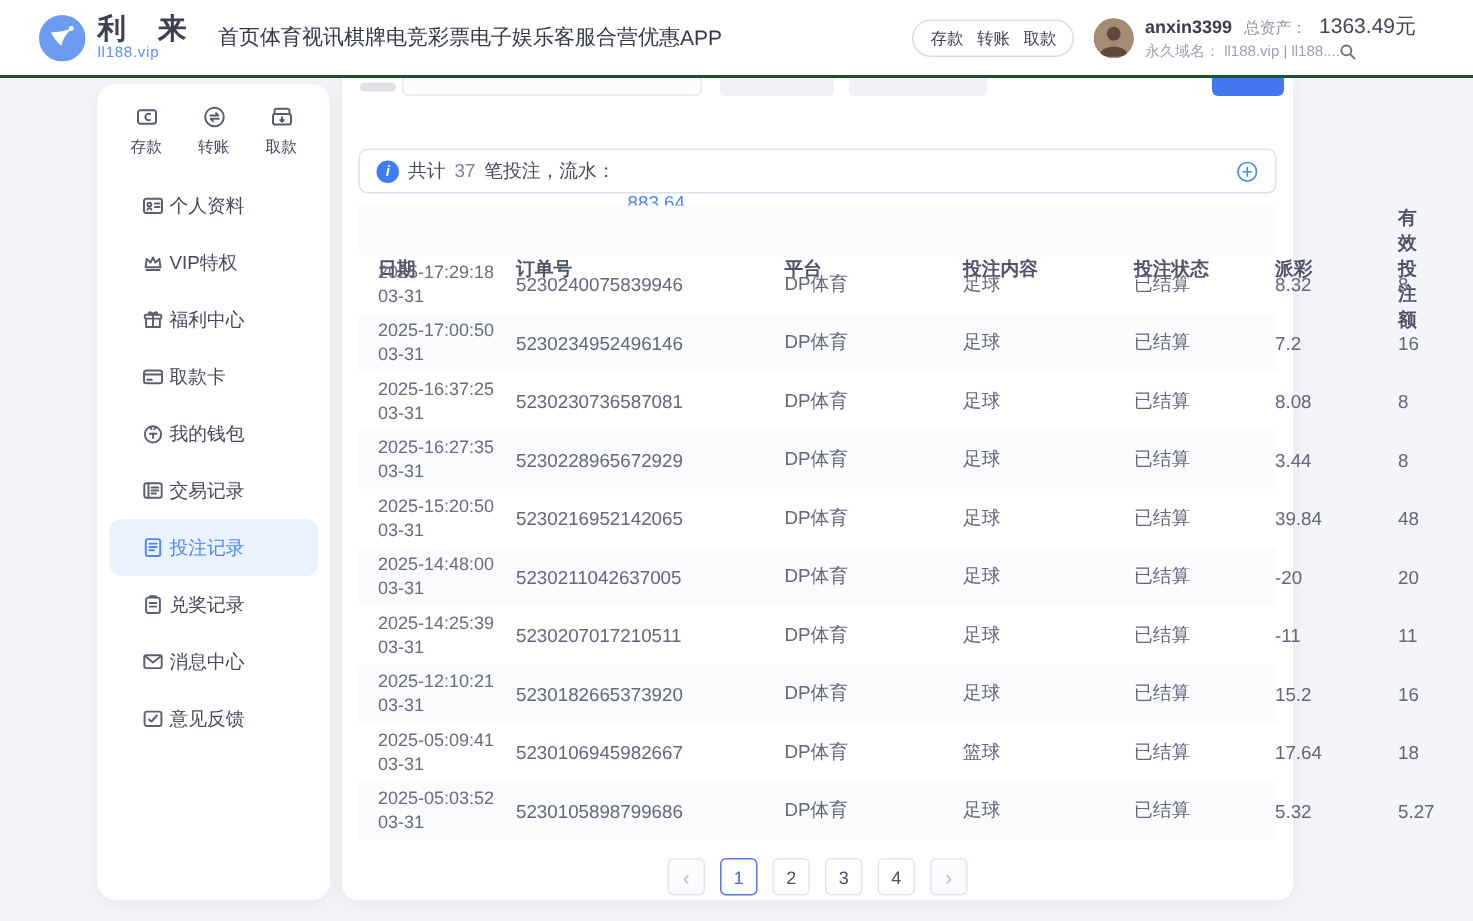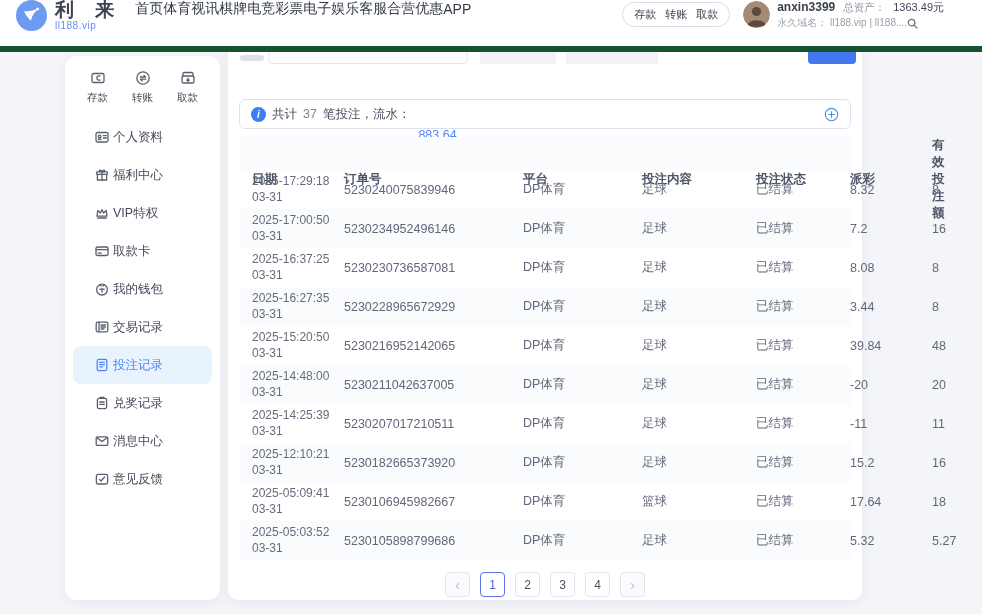--- a/index.html
+++ b/index.html
@@ -8,44 +8,44 @@
     position:relative; overflow:hidden;
     background:#f4f5f9;
     font-family:"Liberation Sans", sans-serif;
     -webkit-font-smoothing:antialiased;
   }
   svg { display:block; }
 
   
   .header {
     position:absolute; top:0; left:0; right:0; height:52px;
-    background:#fff; border-bottom:6px solid #14532d;
-    display:flex; align-items:flex-start;
-    padding:0 38px 0 16px; z-index:20;
+    background:#fff; border-bottom:2px solid #14532d;
+    display:flex; align-items:center;
+    padding:0 38px 0 26px; z-index:20;
   }
   .logo { display:flex; align-items:center; gap:8px; cursor:pointer; }
   .logo-text-wrap { display:flex; flex-direction:column; line-height:1; }
   .logo-title { font-size:19px; font-weight:700; color:#3c4250; letter-spacing:8px; }
   .logo-domain { font-size:10px; color:#5b8ff9; margin-top:2px; letter-spacing:.5px; }
   .nav { display:flex; align-items:center; margin-left:13px; }
   .nav-item { font-size:14px; color:#333a47; font-weight:500; cursor:pointer; white-space:nowrap; }
   .header-right { margin-left:auto; display:flex; align-items:center; gap:13px; }
   .wallet-pill {
     display:flex; align-items:center; gap:9px;
     border:1px solid #d9dce3; border-radius:13px;
     padding:4px 11px; font-size:11px; color:#3d4350;
   }
   .wallet-pill span { cursor:pointer; }
   .user { display:flex; align-items:center; gap:7px; cursor:pointer; }
   .avatar { width:27px; height:27px; border-radius:50%; overflow:hidden; flex:0 0 auto; }
   .user-lines { display:flex; flex-direction:column; line-height:1.25; }
   .user-line1 { display:flex; align-items:baseline; gap:8px; }
   .user-name { font-size:12px; font-weight:700; color:#383f4c; }
   .assets-label { font-size:10.5px; color:#8d93a0; }
-  .assets-value { font-size:11px; color:#3f4552; }
+  .assets-value { font-size:14px; color:#3f4552; }
   .user-line2 { display:flex; align-items:center; gap:0; margin-top:2px; font-size:10px; color:#9ba1ad; }
 
   
   .sidebar {
     position:absolute; left:65px; top:56px; width:155px; height:544px;
     background:#fff; border-radius:12px;
     box-shadow:0 3px 12px rgba(120,130,160,.10);
     z-index:5;
   }
   .quick-actions { display:flex; justify-content:space-between; padding:13px 22px 4px; }
@@ -226,36 +226,36 @@
             <circle cx="5.6" cy="7.4" r="1.3"></circle>
             <path d="M4.2 10.8 c.4-1.4 2.4-1.4 2.8 0"></path>
             <path d="M9.2 6.6 h3.2 M9.2 9 h3.2"></path>
         </svg>
       </span>
       <span>个人资料</span>
     </div>
     <div class="menu-item">
       <span>
         <svg width="16" height="16" viewBox="0 0 16 16" fill="none" stroke-width="1.3" stroke-linecap="round" stroke-linejoin="round">
+          <path d="M3 11.2 L3.8 5.6 L6.4 8 L8 4.6 L9.6 8 L12.2 5.6 L13 11.2 Z"></path>
+            <path d="M3.6 13 h8.8"></path>
+        </svg>
+      </span>
+      <span>VIP特权</span>
+    </div>
+    <div class="menu-item">
+      <span>
+        <svg width="16" height="16" viewBox="0 0 16 16" fill="none" stroke-width="1.3" stroke-linecap="round" stroke-linejoin="round">
           <rect x="2.5" y="4.8" width="11" height="2.6" rx=".8"></rect>
             <path d="M3.4 7.4 V13 h9.2 V7.4"></path>
             <path d="M8 4.8 V13"></path>
             <path d="M8 4.6 C6.8 2.4 4.6 3 5.4 4.6 Z M8 4.6 C9.2 2.4 11.4 3 10.6 4.6 Z"></path>
         </svg>
       </span>
       <span>福利中心</span>
-    </div>
-    <div class="menu-item">
-      <span>
-        <svg width="16" height="16" viewBox="0 0 16 16" fill="none" stroke-width="1.3" stroke-linecap="round" stroke-linejoin="round">
-          <path d="M3 11.2 L3.8 5.6 L6.4 8 L8 4.6 L9.6 8 L12.2 5.6 L13 11.2 Z"></path>
-            <path d="M3.6 13 h8.8"></path>
-        </svg>
-      </span>
-      <span>VIP特权</span>
     </div>
     <div class="menu-item">
       <span>
         <svg width="16" height="16" viewBox="0 0 16 16" fill="none" stroke-width="1.3" stroke-linecap="round">
           <rect x="2" y="4" width="12" height="8.5" rx="1.5"></rect>
             <path d="M2 6.6 h12"></path>
             <path d="M4.2 10.2 h3"></path>
         </svg>
       </span>
       <span>取款卡</span>

